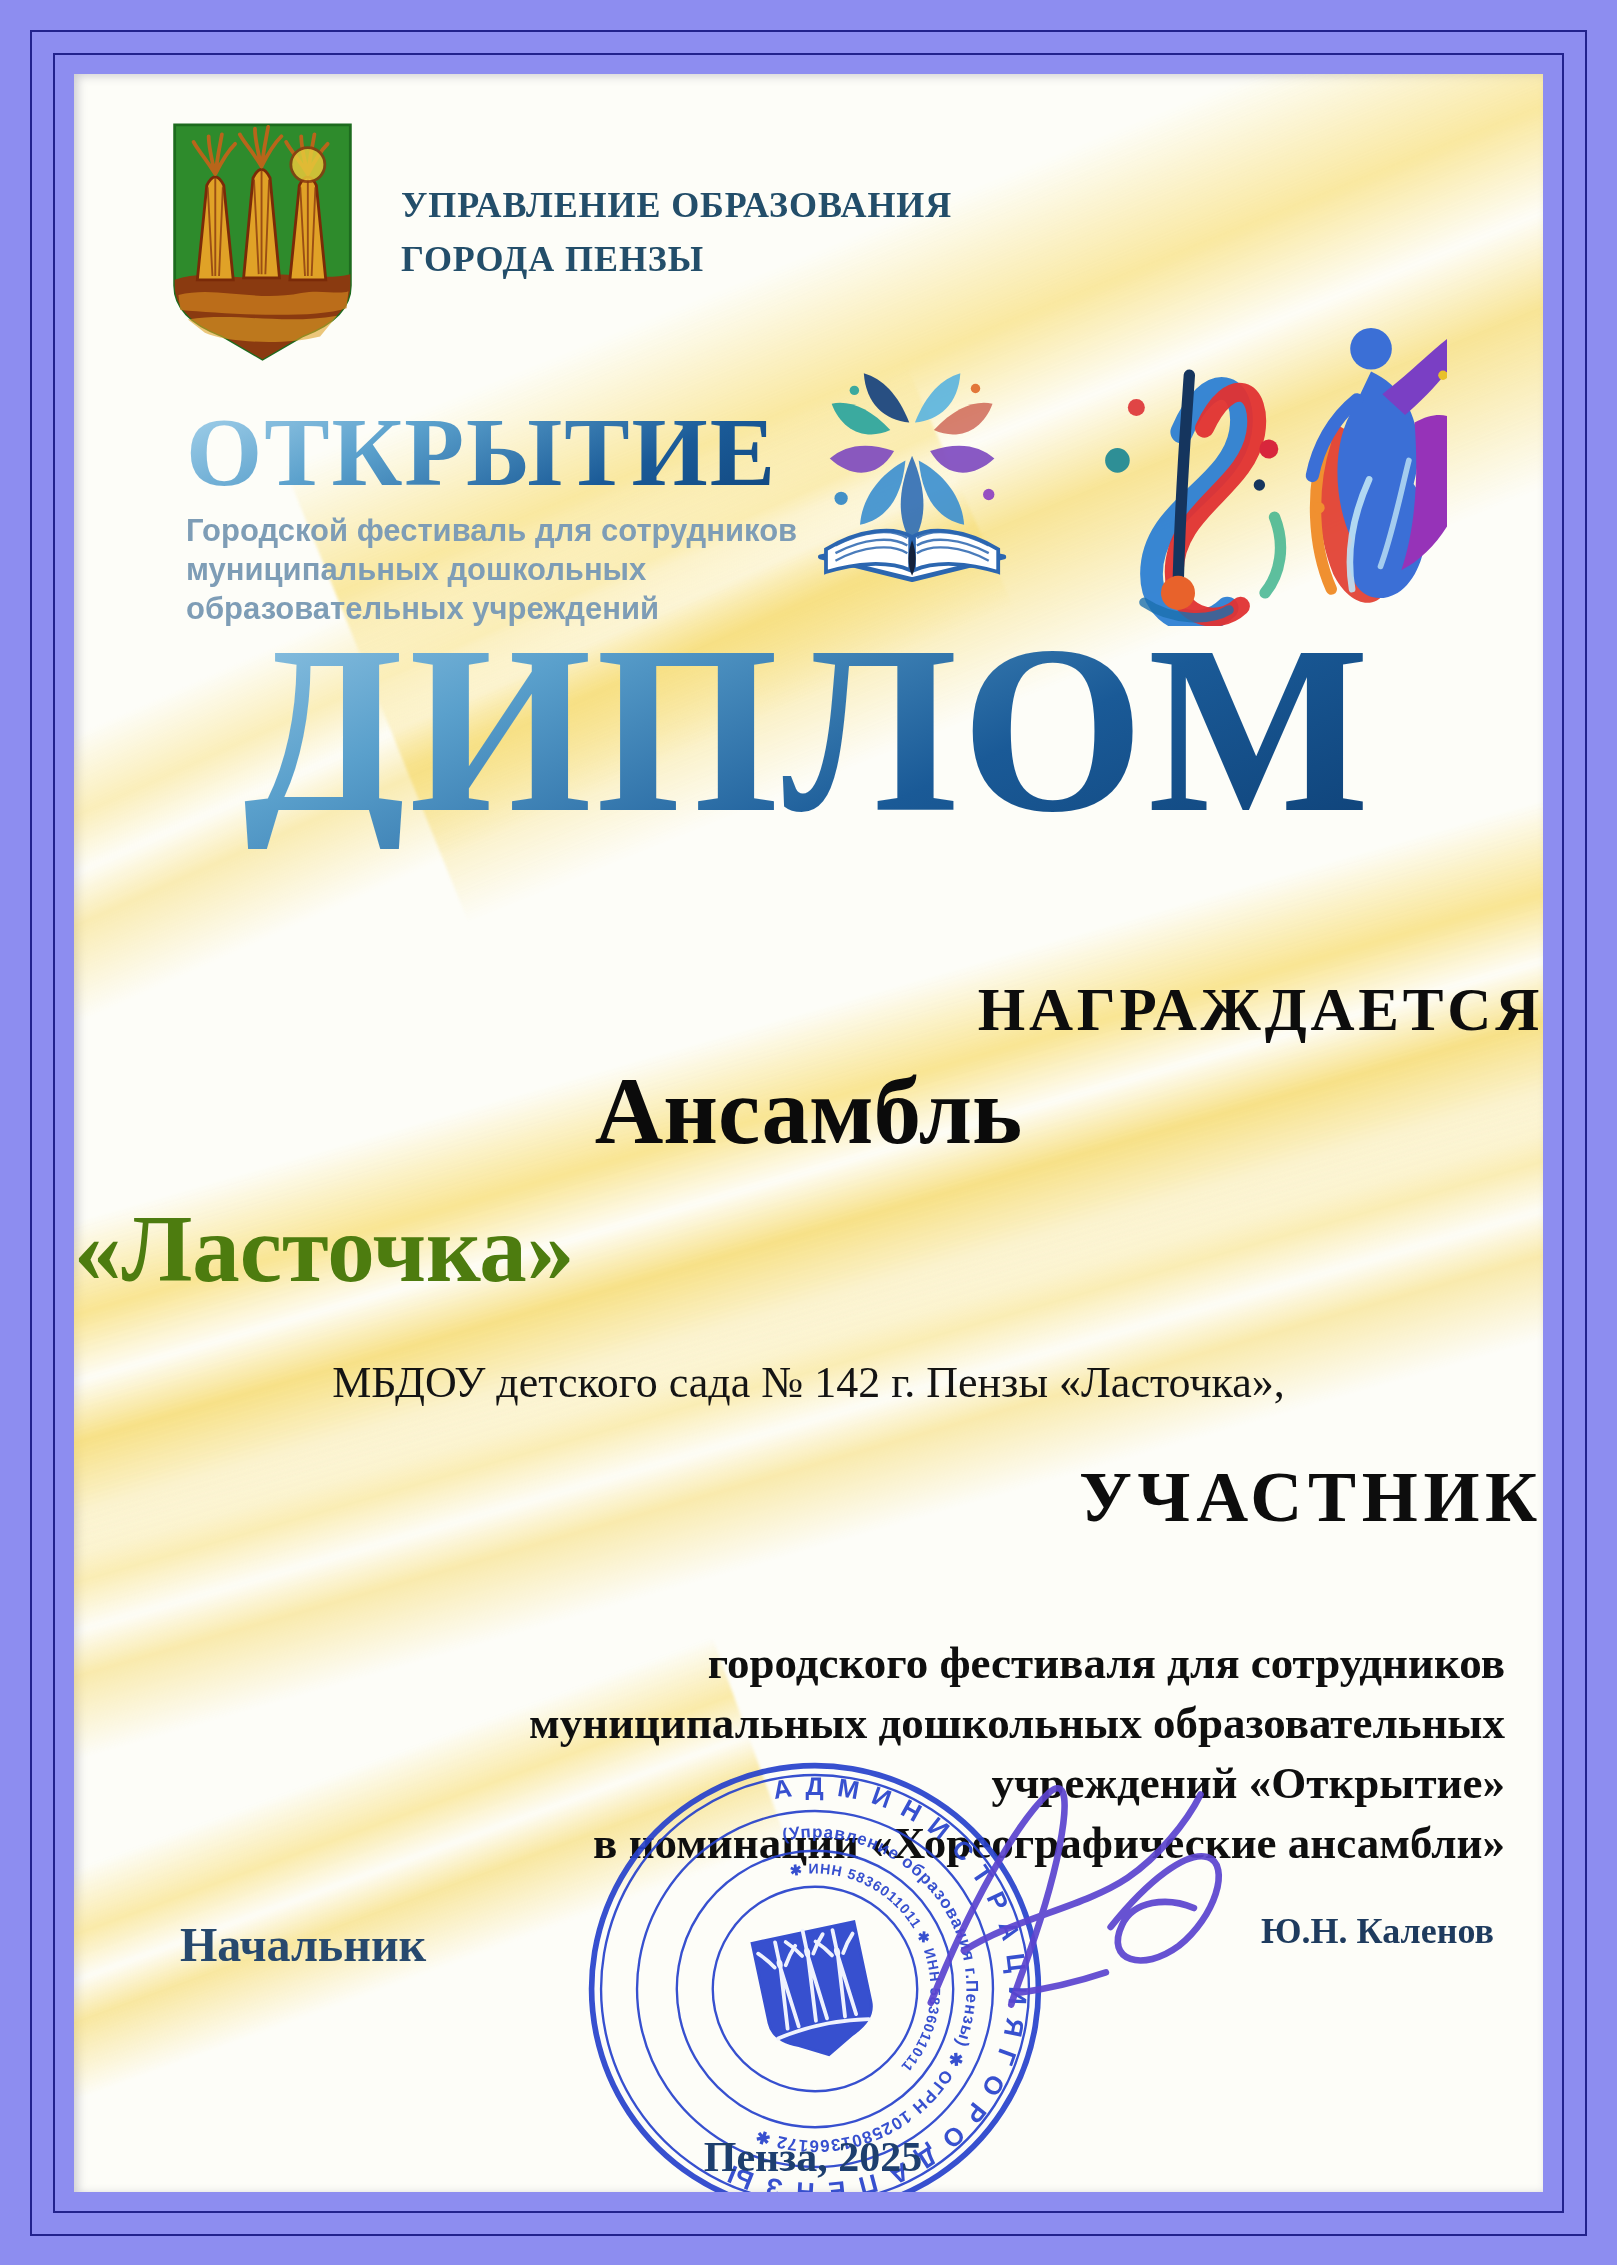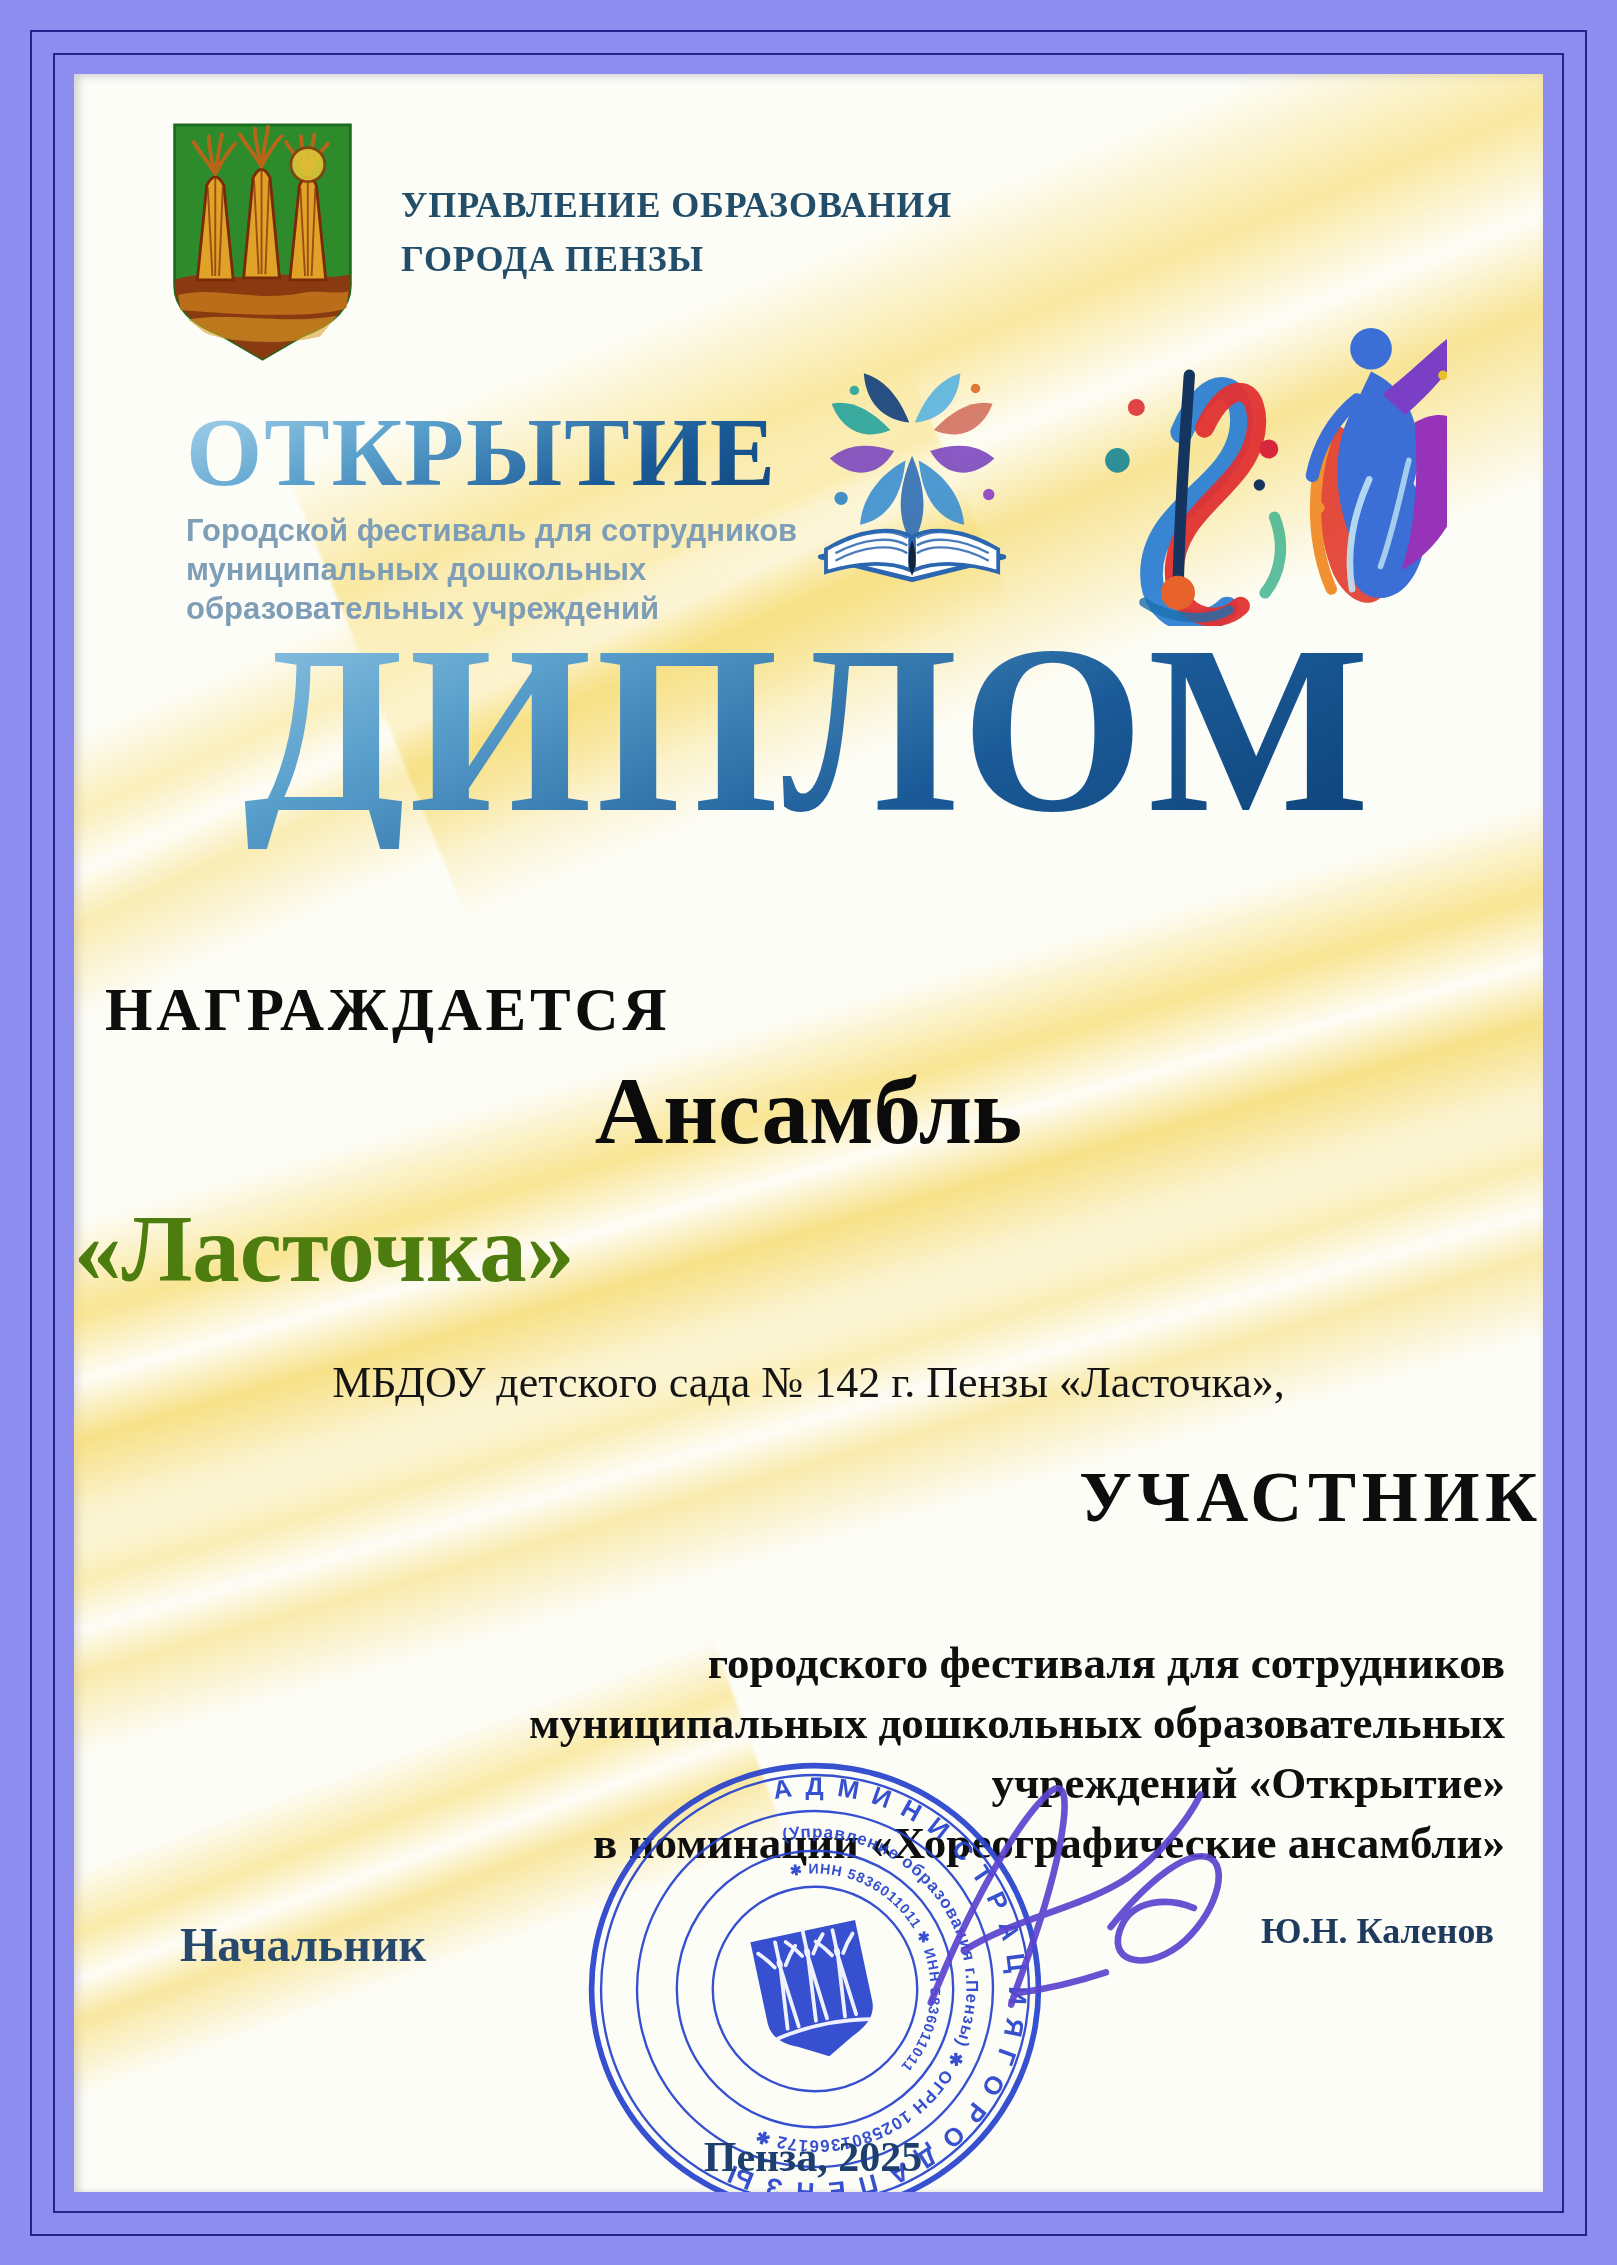--- a/index.html
+++ b/index.html
@@ -51,22 +51,22 @@
   }
   @supports (-webkit-background-clip: text){
     .grad-text{
       background:linear-gradient(155deg,#a8d4ec 0%,#5aa0cc 30%,#1a5globals 0,#1a5a97 62%,#0b3a6e 100%);
       background:linear-gradient(155deg,#a8d4ec 0%,#5aa0cc 30%,#1a5a97 62%,#0b3a6e 100%);
       -webkit-background-clip:text;background-clip:text;
       -webkit-text-fill-color:transparent;
     }
   }
   .awarded{
-    position:absolute;left:0;right:0;top:901px;text-align:left;
-    font-weight:bold;font-size:61px;letter-spacing:3.8px;color:#0d0d0d;padding-left:31px;
+    position:absolute;left:0;right:0;top:901px;text-align:right;
+    font-weight:bold;font-size:61px;letter-spacing:3.8px;color:#0d0d0d;
   }
   .recipient1{position:absolute;left:0;right:0;top:982px;text-align:center;font-weight:bold;font-size:95px;color:#0b0b0b;}
   .recipient2{position:absolute;left:0;right:0;top:1120px;text-align:left;font-weight:bold;font-size:95px;color:#4d7c0f;}
   .recipient-org{position:absolute;left:0;right:0;top:1283px;text-align:center;font-size:44px;color:#141414;}
   .status{
     position:absolute;left:0;right:0;top:1382px;text-align:right;
     font-weight:bold;font-size:72px;letter-spacing:5.7px;color:#0d0d0d;
   }
   .body-text{
     position:absolute;left:38px;right:38px;top:1560px;text-align:right;

